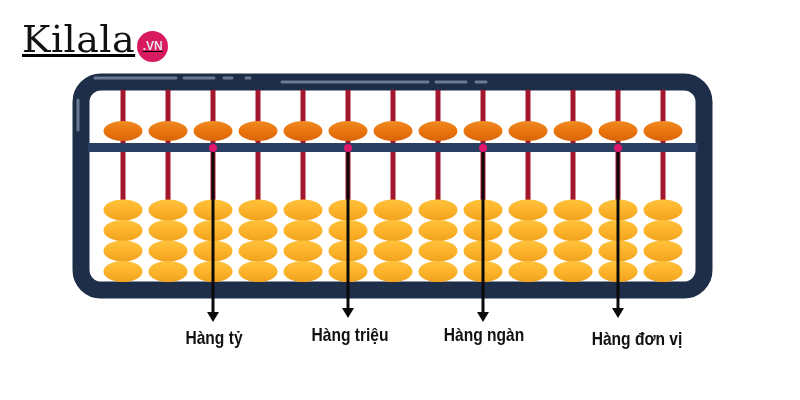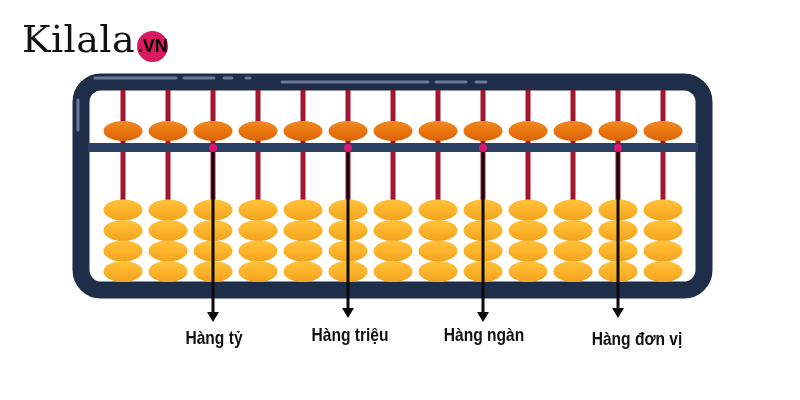--- a/index.html
+++ b/index.html
@@ -1,19 +1,19 @@
 <!DOCTYPE html>
 <html><head>
   <meta charset="utf-8">
   <style>
     html, body { margin: 0; padding: 0; background: #ffffff; }
     body { width: 800px; height: 400px; position: relative; overflow: hidden; font-family: "DejaVu Sans", sans-serif; }
-    .logo { position: absolute; left: 22px; top: 14px; height: 50px; display: flex; align-items: center; }
+    .logo { position: absolute; left: 22px; top: 14px; height: 50px; display: flex; align-items: center; text-decoration: underline; }
     .logo-text { font-family: "DejaVu Serif", "Liberation Serif", serif; font-size: 38px; color: #111; letter-spacing: 0.5px; line-height: 1; }
-    .logo-badge { width: 31px; height: 31px; border-radius: 50%; background: #d81b60; color: #000000; font-family: "Liberation Sans", sans-serif; font-size: 18px; font-weight: bold; display: flex; align-items: center; justify-content: center; margin-left: 2px; margin-top: 14px; }
+    .logo-badge { width: 31px; height: 31px; border-radius: 50%; background: #d81b60; color: #e5e5e5; font-family: "Liberation Sans", sans-serif; font-size: 12px; font-weight: bold; display: flex; align-items: center; justify-content: center; margin-left: 2px; margin-top: 14px; }
     svg.abacus { position: absolute; left: 0; top: 0; }
     .label { position: absolute; font-family: "Liberation Sans", sans-serif; font-size: 19px; color: #111; transform: translateX(-50%) scaleX(0.82); transform-origin: center; white-space: nowrap; font-weight: bold; letter-spacing: 0px; }
   </style>
 </head>
 <body>
 
 <div class="logo">
   <span class="logo-text">Kilala</span>
   <span class="logo-badge">.VN</span>
 </div>

